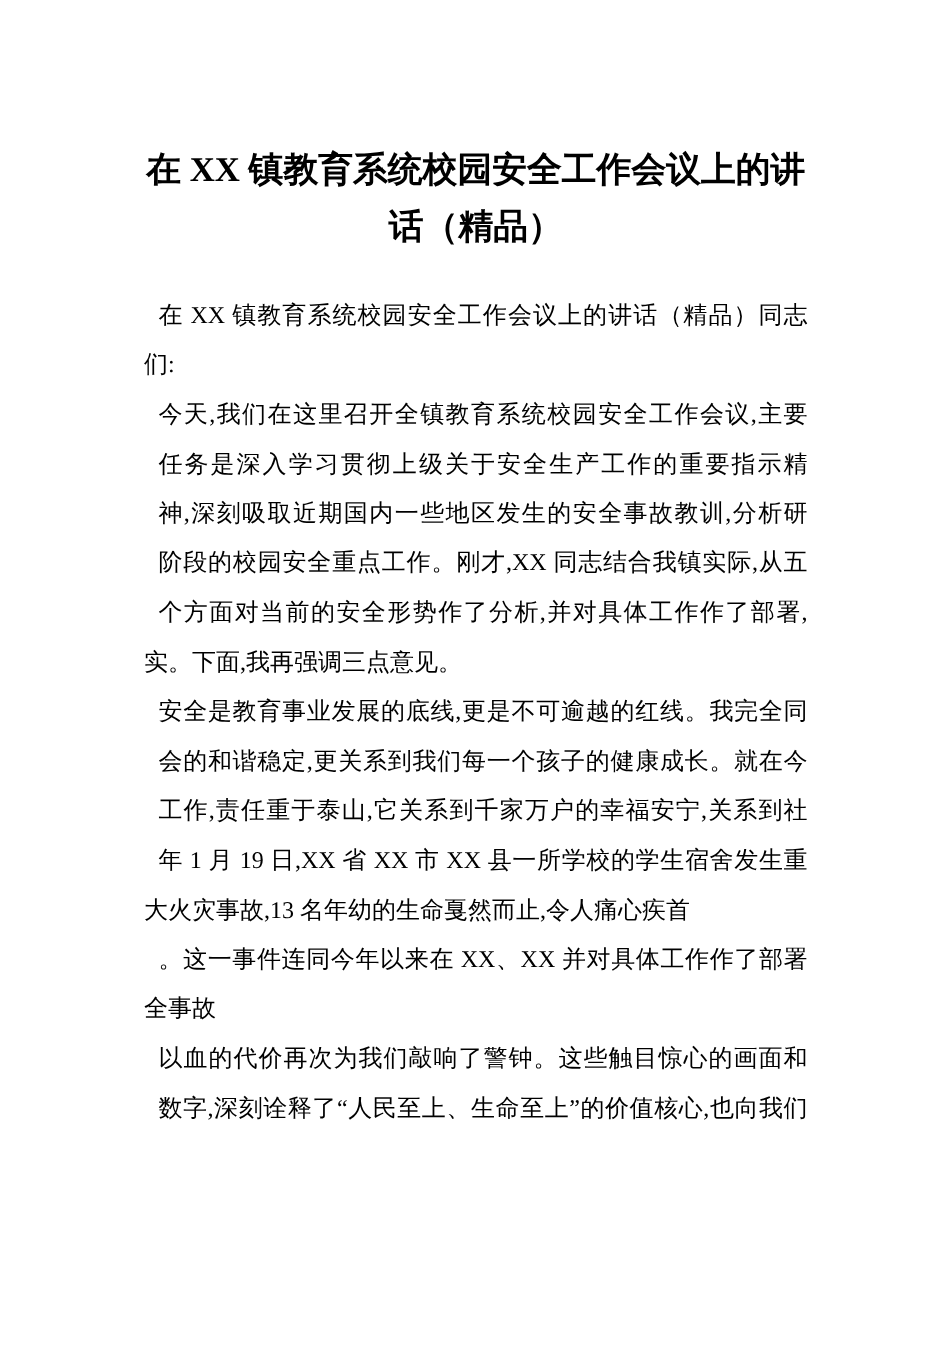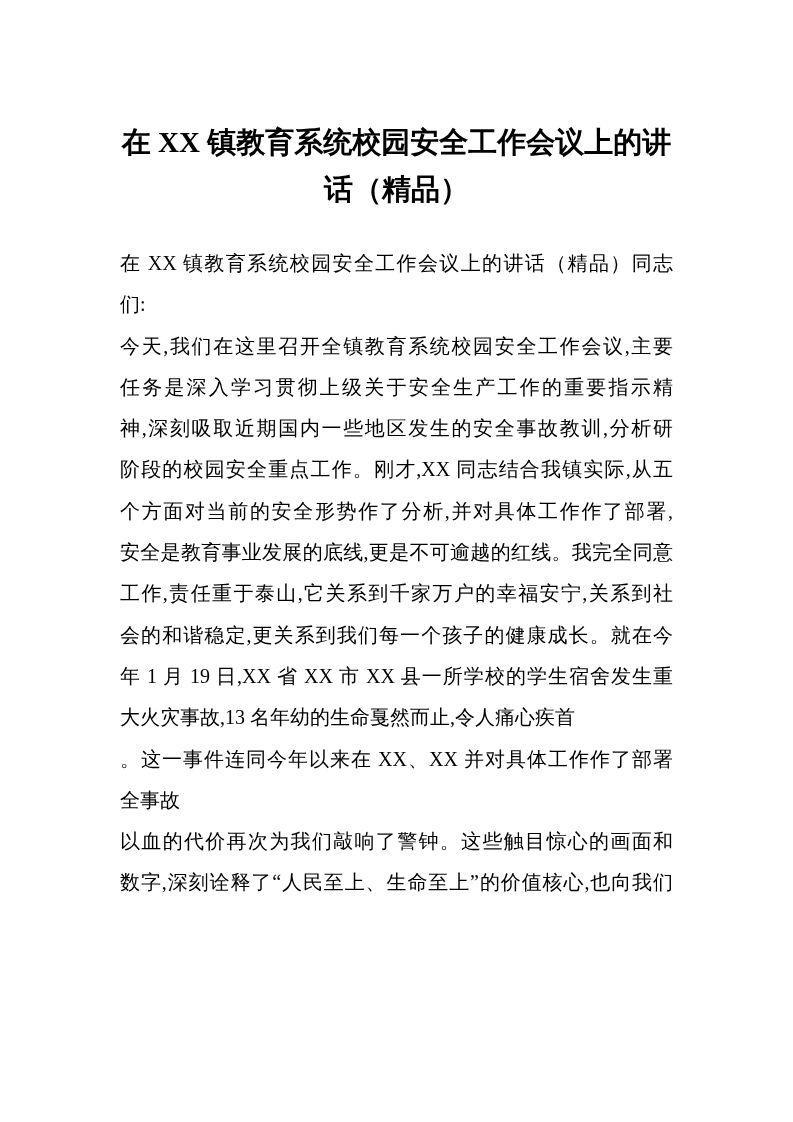--- a/index.html
+++ b/index.html
@@ -31,20 +31,21 @@
     line-height: 41.3px;
     color: #000000;
   }
   .text-line {
     height: 41.3px;
     overflow: hidden;
   }
   .text-line.full {
     text-align: justify;
     text-align-last: justify;
+    margin-left: 12px;
   }
   .text-line.short {
     text-align: left;
     text-align-last: left;
     white-space: nowrap;
   }
 </style>
 </head>
 <body>
 
@@ -56,23 +57,24 @@
   </h1>
 
   <div class="doc-body">
     <div class="text-line full">在 XX 镇教育系统校园安全工作会议上的讲话（精品）同志</div>
     <div class="text-line short">们:</div>
     <div class="text-line full">今天,我们在这里召开全镇教育系统校园安全工作会议,主要</div>
     <div class="text-line full">任务是深入学习贯彻上级关于安全生产工作的重要指示精</div>
     <div class="text-line full">神,深刻吸取近期国内一些地区发生的安全事故教训,分析研</div>
     <div class="text-line full">阶段的校园安全重点工作。刚才,XX 同志结合我镇实际,从五</div>
     <div class="text-line full">个方面对当前的安全形势作了分析,并对具体工作作了部署,</div>
+    <div class="text-line short">实。下面,我再强调三点意见。</div>
     <div class="text-line full">安全是教育事业发展的底线,更是不可逾越的红线。我完全同意</div>
+    <div class="text-line full">会的和谐稳定,更关系到我们每一个孩子的健康成长。就在今</div>
     <div class="text-line full">工作,责任重于泰山,它关系到千家万户的幸福安宁,关系到社</div>
-    <div class="text-line full">会的和谐稳定,更关系到我们每一个孩子的健康成长。就在今</div>
     <div class="text-line full">年 1 月 19 日,XX 省 XX 市 XX 县一所学校的学生宿舍发生重</div>
     <div class="text-line short">大火灾事故,13 名年幼的生命戛然而止,令人痛心疾首</div>
     <div class="text-line full">。这一事件连同今年以来在 XX、XX 并对具体工作作了部署</div>
     <div class="text-line short">全事故</div>
     <div class="text-line full">以血的代价再次为我们敲响了警钟。这些触目惊心的画面和</div>
     <div class="text-line full">数字,深刻诠释了“人民至上、生命至上”的价值核心,也向我们</div>
   </div>
 
 </div>
 

